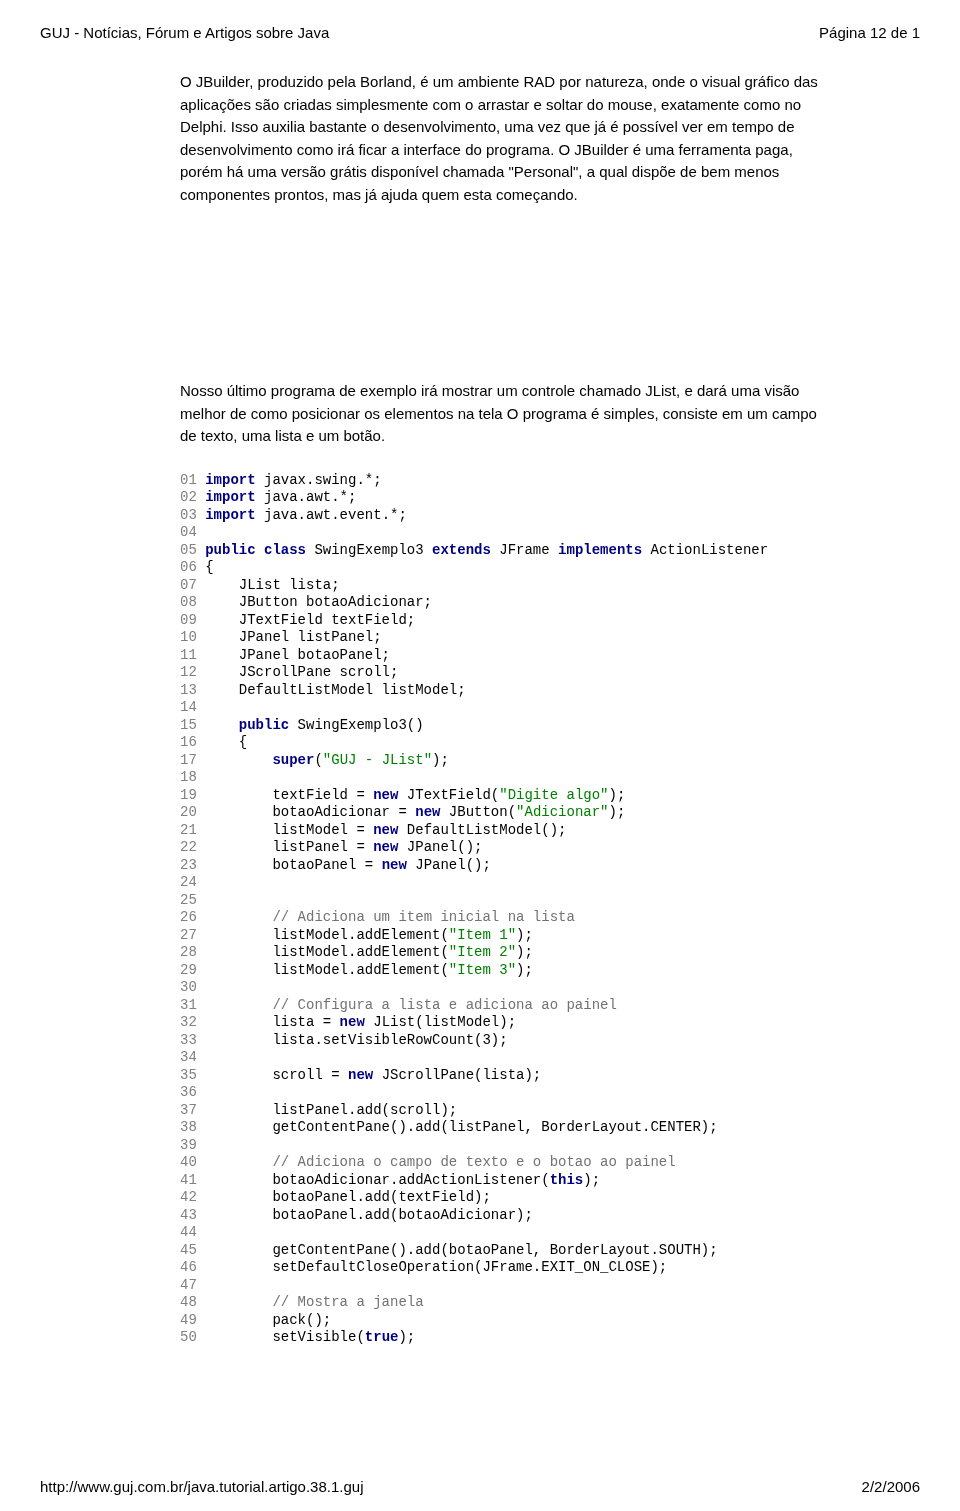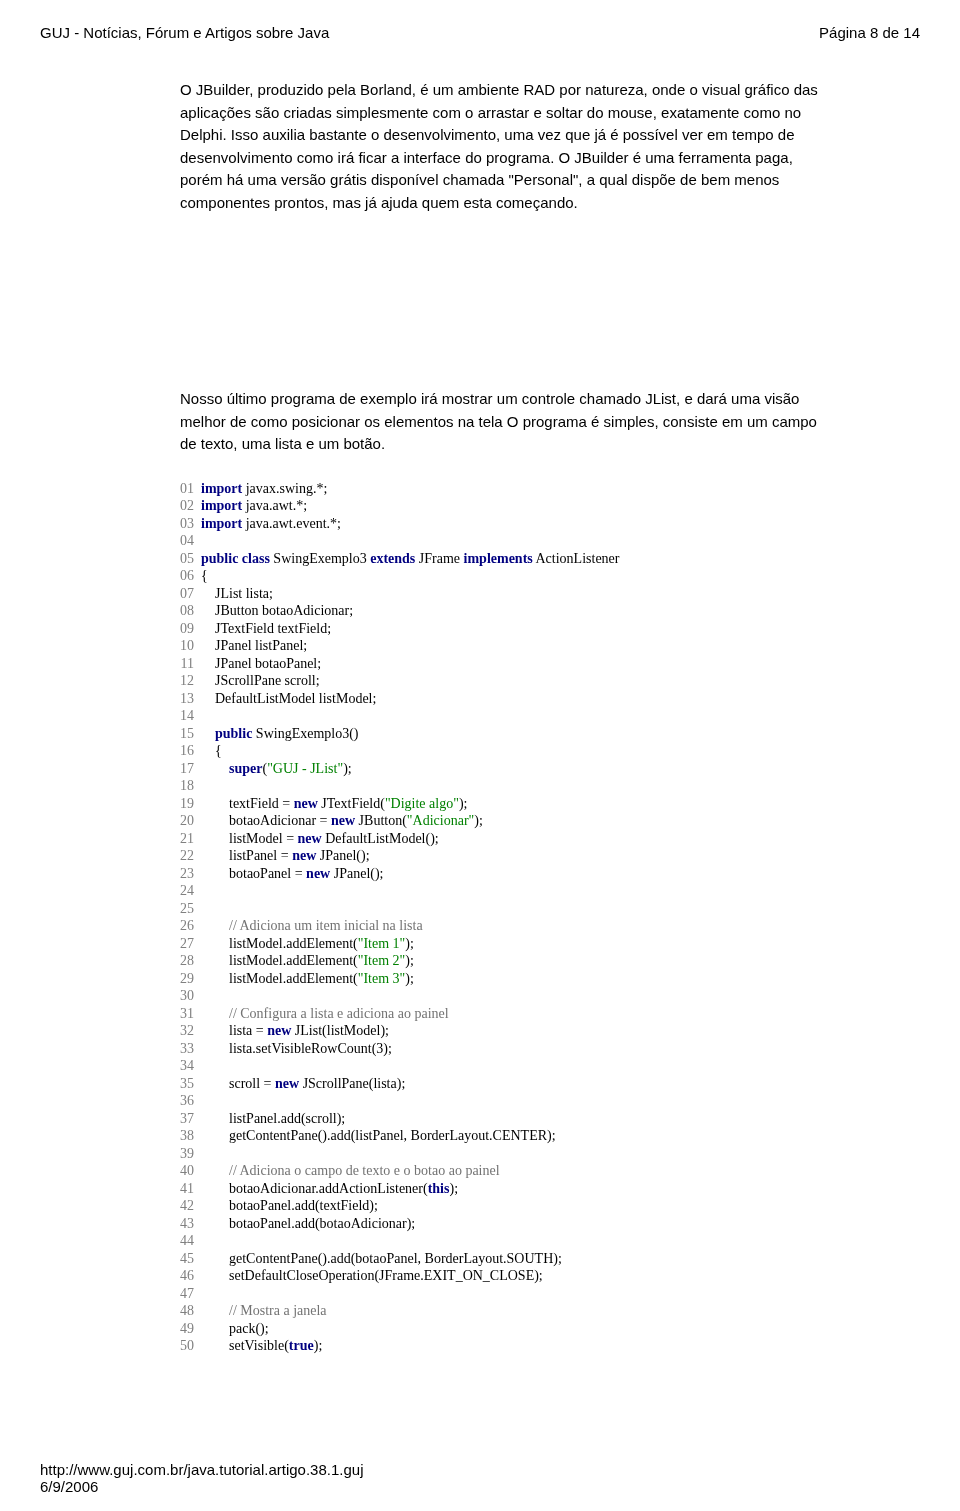--- a/index.html
+++ b/index.html
@@ -13,71 +13,70 @@
     width: 960px;
     min-height: 1511px;
     box-sizing: border-box;
     position: relative;
     padding: 24px 40px 40px 40px;
   }
   .header {
     display: flex;
     justify-content: space-between;
     font-size: 15px;
-    margin-bottom: 38px;
+    margin-bottom: 30px;
   }
   .content {
     padding-left: 140px;
     padding-right: 100px;
     font-size: 15px;
     line-height: 1.5;
   }
   .para {
     margin-bottom: 24px;
   }
   .gap-large {
     height: 150px;
   }
   .code-block {
-    font-family: Liberation Serif, serif;
+    font-family: Liberation Mono, monospace;
     font-size: 14px;
     white-space: pre;
     line-height: 1.25;
     margin-top: 20px;
   }
   .ln { color: #808080; display: inline-block; width: 2ch; text-align: right; margin-right: 1ch; }
   .kw { color: #000080; font-weight: bold; }
   .str { color: #008000; }
   .cmt { color: #737373; }
   .footer {
     position: absolute;
     bottom: 16px;
     left: 40px;
     right: 40px;
     display: flex;
     justify-content: space-between;
     font-size: 15px;
-    flex-direction: column;
   }
 </style>
 </head>
 <body>
 
 <div class="page">
 
   <div class="header">
     <span>GUJ - Notícias, Fórum e Artigos sobre Java</span>
-    <span>Página 8 de 14</span>
+    <span>Página 12 de 1</span>
   </div>
 
   <div class="content">
     <div class="para">O JBuilder, produzido pela Borland, é um ambiente RAD por natureza, onde o visual gráfico das aplicações são criadas simplesmente com o arrastar e soltar do mouse, exatamente como no Delphi. Isso auxilia bastante o desenvolvimento, uma vez que já é possível ver em tempo de desenvolvimento como irá ficar a interface do programa. O JBuilder é uma ferramenta paga, porém há uma versão grátis disponível chamada "Personal", a qual dispõe de bem menos componentes prontos, mas já ajuda quem esta começando.</div>
     <div class="gap-large"></div>
     <div class="para">Nosso último programa de exemplo irá mostrar um controle chamado JList, e dará uma visão melhor de como posicionar os elementos na tela O programa é simples, consiste em um campo de texto, uma lista e um botão.</div>
 
     <div class="code-block" id="code-block"><div class="code-line"><span class="ln">01</span><span class="kw">import</span> javax.swing.*;</div><div class="code-line"><span class="ln">02</span><span class="kw">import</span> java.awt.*;</div><div class="code-line"><span class="ln">03</span><span class="kw">import</span> java.awt.event.*;</div><div class="code-line"><span class="ln">04</span></div><div class="code-line"><span class="ln">05</span><span class="kw">public class</span> SwingExemplo3 <span class="kw">extends</span> JFrame <span class="kw">implements</span> ActionListener</div><div class="code-line"><span class="ln">06</span>{</div><div class="code-line"><span class="ln">07</span>    JList lista;</div><div class="code-line"><span class="ln">08</span>    JButton botaoAdicionar;</div><div class="code-line"><span class="ln">09</span>    JTextField textField;</div><div class="code-line"><span class="ln">10</span>    JPanel listPanel;</div><div class="code-line"><span class="ln">11</span>    JPanel botaoPanel;</div><div class="code-line"><span class="ln">12</span>    JScrollPane scroll;</div><div class="code-line"><span class="ln">13</span>    DefaultListModel listModel;</div><div class="code-line"><span class="ln">14</span></div><div class="code-line"><span class="ln">15</span>    <span class="kw">public</span> SwingExemplo3()</div><div class="code-line"><span class="ln">16</span>    {</div><div class="code-line"><span class="ln">17</span>        <span class="kw">super</span>(<span class="str">"GUJ - JList"</span>);</div><div class="code-line"><span class="ln">18</span></div><div class="code-line"><span class="ln">19</span>        textField = <span class="kw">new</span> JTextField(<span class="str">"Digite algo"</span>);</div><div class="code-line"><span class="ln">20</span>        botaoAdicionar = <span class="kw">new</span> JButton(<span class="str">"Adicionar"</span>);</div><div class="code-line"><span class="ln">21</span>        listModel = <span class="kw">new</span> DefaultListModel();</div><div class="code-line"><span class="ln">22</span>        listPanel = <span class="kw">new</span> JPanel();</div><div class="code-line"><span class="ln">23</span>        botaoPanel = <span class="kw">new</span> JPanel();</div><div class="code-line"><span class="ln">24</span></div><div class="code-line"><span class="ln">25</span></div><div class="code-line"><span class="ln">26</span>        <span class="cmt">// Adiciona um item inicial na lista</span></div><div class="code-line"><span class="ln">27</span>        listModel.addElement(<span class="str">"Item 1"</span>);</div><div class="code-line"><span class="ln">28</span>        listModel.addElement(<span class="str">"Item 2"</span>);</div><div class="code-line"><span class="ln">29</span>        listModel.addElement(<span class="str">"Item 3"</span>);</div><div class="code-line"><span class="ln">30</span></div><div class="code-line"><span class="ln">31</span>        <span class="cmt">// Configura a lista e adiciona ao painel</span></div><div class="code-line"><span class="ln">32</span>        lista = <span class="kw">new</span> JList(listModel);</div><div class="code-line"><span class="ln">33</span>        lista.setVisibleRowCount(3);</div><div class="code-line"><span class="ln">34</span></div><div class="code-line"><span class="ln">35</span>        scroll = <span class="kw">new</span> JScrollPane(lista);</div><div class="code-line"><span class="ln">36</span></div><div class="code-line"><span class="ln">37</span>        listPanel.add(scroll);</div><div class="code-line"><span class="ln">38</span>        getContentPane().add(listPanel, BorderLayout.CENTER);</div><div class="code-line"><span class="ln">39</span></div><div class="code-line"><span class="ln">40</span>        <span class="cmt">// Adiciona o campo de texto e o botao ao painel</span></div><div class="code-line"><span class="ln">41</span>        botaoAdicionar.addActionListener(<span class="kw">this</span>);</div><div class="code-line"><span class="ln">42</span>        botaoPanel.add(textField);</div><div class="code-line"><span class="ln">43</span>        botaoPanel.add(botaoAdicionar);</div><div class="code-line"><span class="ln">44</span></div><div class="code-line"><span class="ln">45</span>        getContentPane().add(botaoPanel, BorderLayout.SOUTH);</div><div class="code-line"><span class="ln">46</span>        setDefaultCloseOperation(JFrame.EXIT_ON_CLOSE);</div><div class="code-line"><span class="ln">47</span></div><div class="code-line"><span class="ln">48</span>        <span class="cmt">// Mostra a janela</span></div><div class="code-line"><span class="ln">49</span>        pack();</div><div class="code-line"><span class="ln">50</span>        setVisible(<span class="kw">true</span>);</div></div>
   </div>
 
   <div class="footer">
     <span>http://www.guj.com.br/java.tutorial.artigo.38.1.guj</span>
-    <span>6/9/2006</span>
+    <span>2/2/2006</span>
   </div>
 </div>
 
 </body></html>

